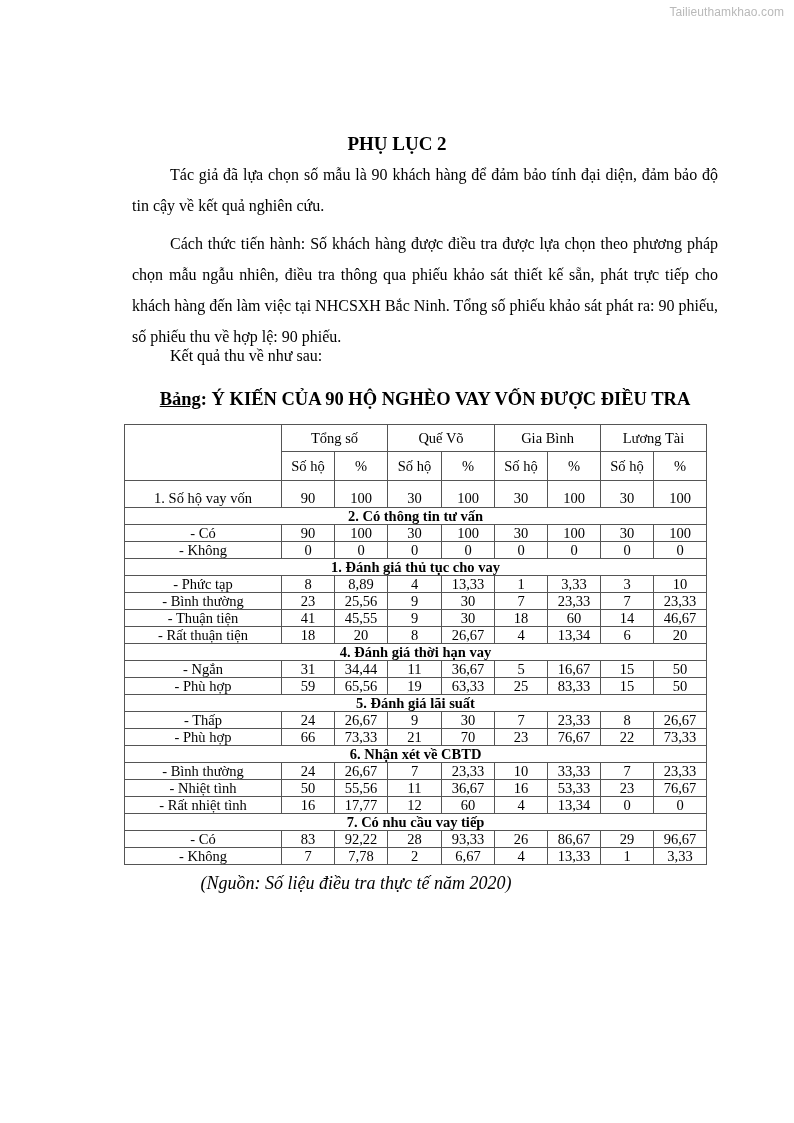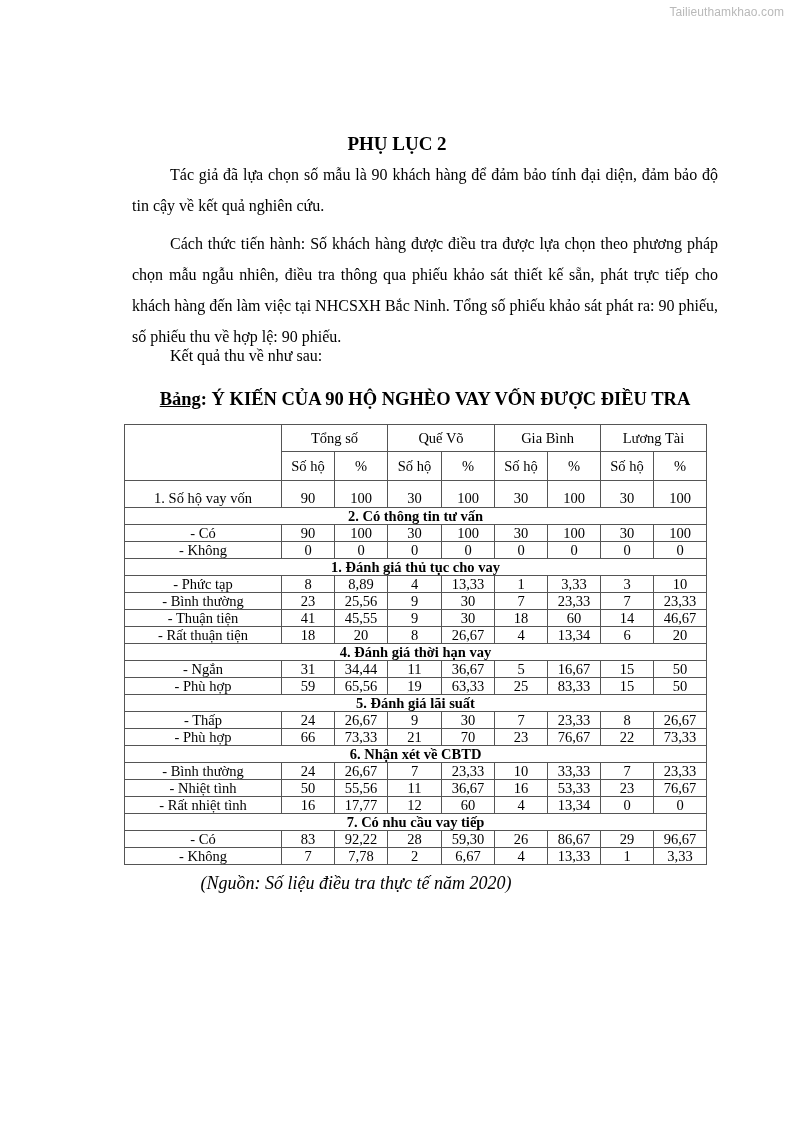--- a/index.html
+++ b/index.html
@@ -241,21 +241,21 @@
         <td>0</td>
       </tr>
       <tr>
         <td colspan="9" class="section">7. Có nhu cầu vay tiếp</td>
       </tr>
       <tr>
         <td>- Có</td>
         <td>83</td>
         <td>92,22</td>
         <td>28</td>
-        <td>59,30</td>
+        <td>93,33</td>
         <td>26</td>
         <td>86,67</td>
         <td>29</td>
         <td>96,67</td>
       </tr>
       <tr>
         <td>- Không</td>
         <td>7</td>
         <td>7,78</td>
         <td>2</td>

